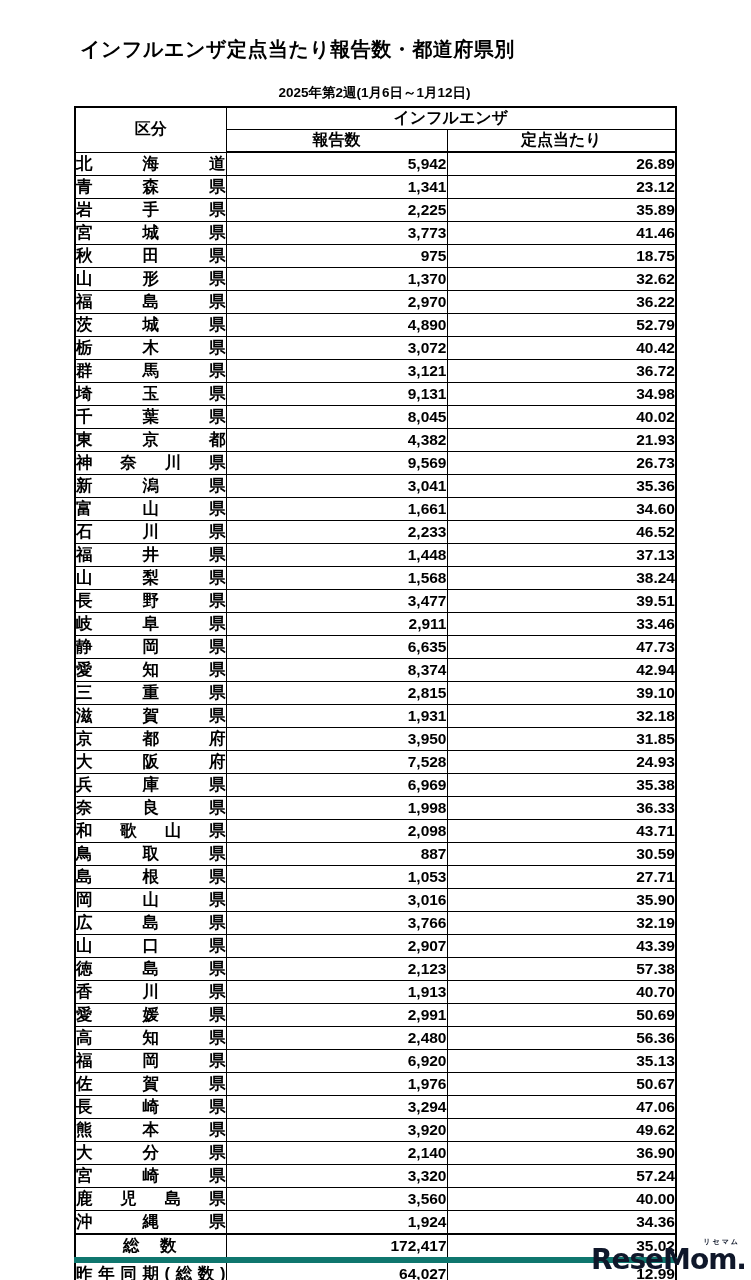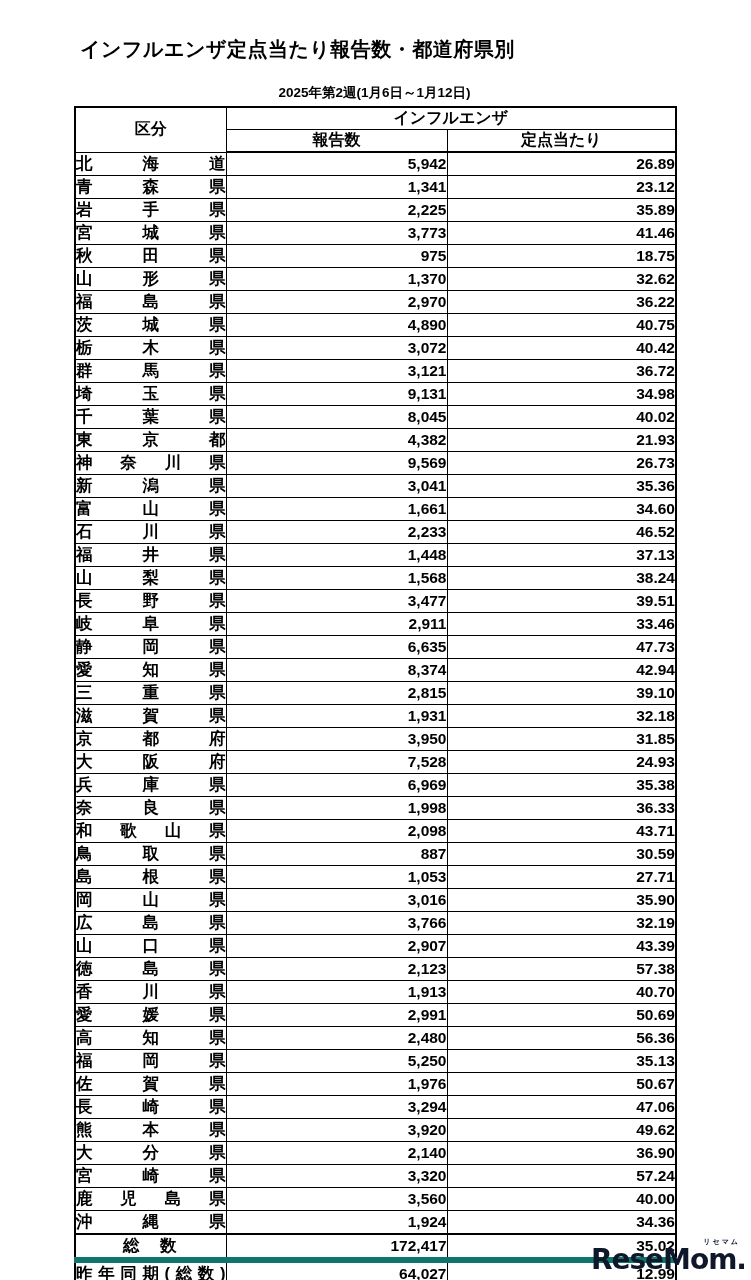--- a/index.html
+++ b/index.html
@@ -198,21 +198,21 @@
       </tr>
       <tr>
         <td class="name">
           <span class="just">
             <span>茨</span>
             <span>城</span>
             <span>県</span>
           </span>
         </td>
         <td class="num">4,890</td>
-        <td class="num">40.75</td>
+        <td class="num">52.79</td>
       </tr>
       <tr>
         <td class="name">
           <span class="just">
             <span>栃</span>
             <span>木</span>
             <span>県</span>
           </span>
         </td>
         <td class="num">3,072</td>
@@ -551,21 +551,21 @@
         <td class="num">56.36</td>
       </tr>
       <tr>
         <td class="name">
           <span class="just">
             <span>福</span>
             <span>岡</span>
             <span>県</span>
           </span>
         </td>
-        <td class="num">5,250</td>
+        <td class="num">6,920</td>
         <td class="num">35.13</td>
       </tr>
       <tr>
         <td class="name">
           <span class="just">
             <span>佐</span>
             <span>賀</span>
             <span>県</span>
           </span>
         </td>

